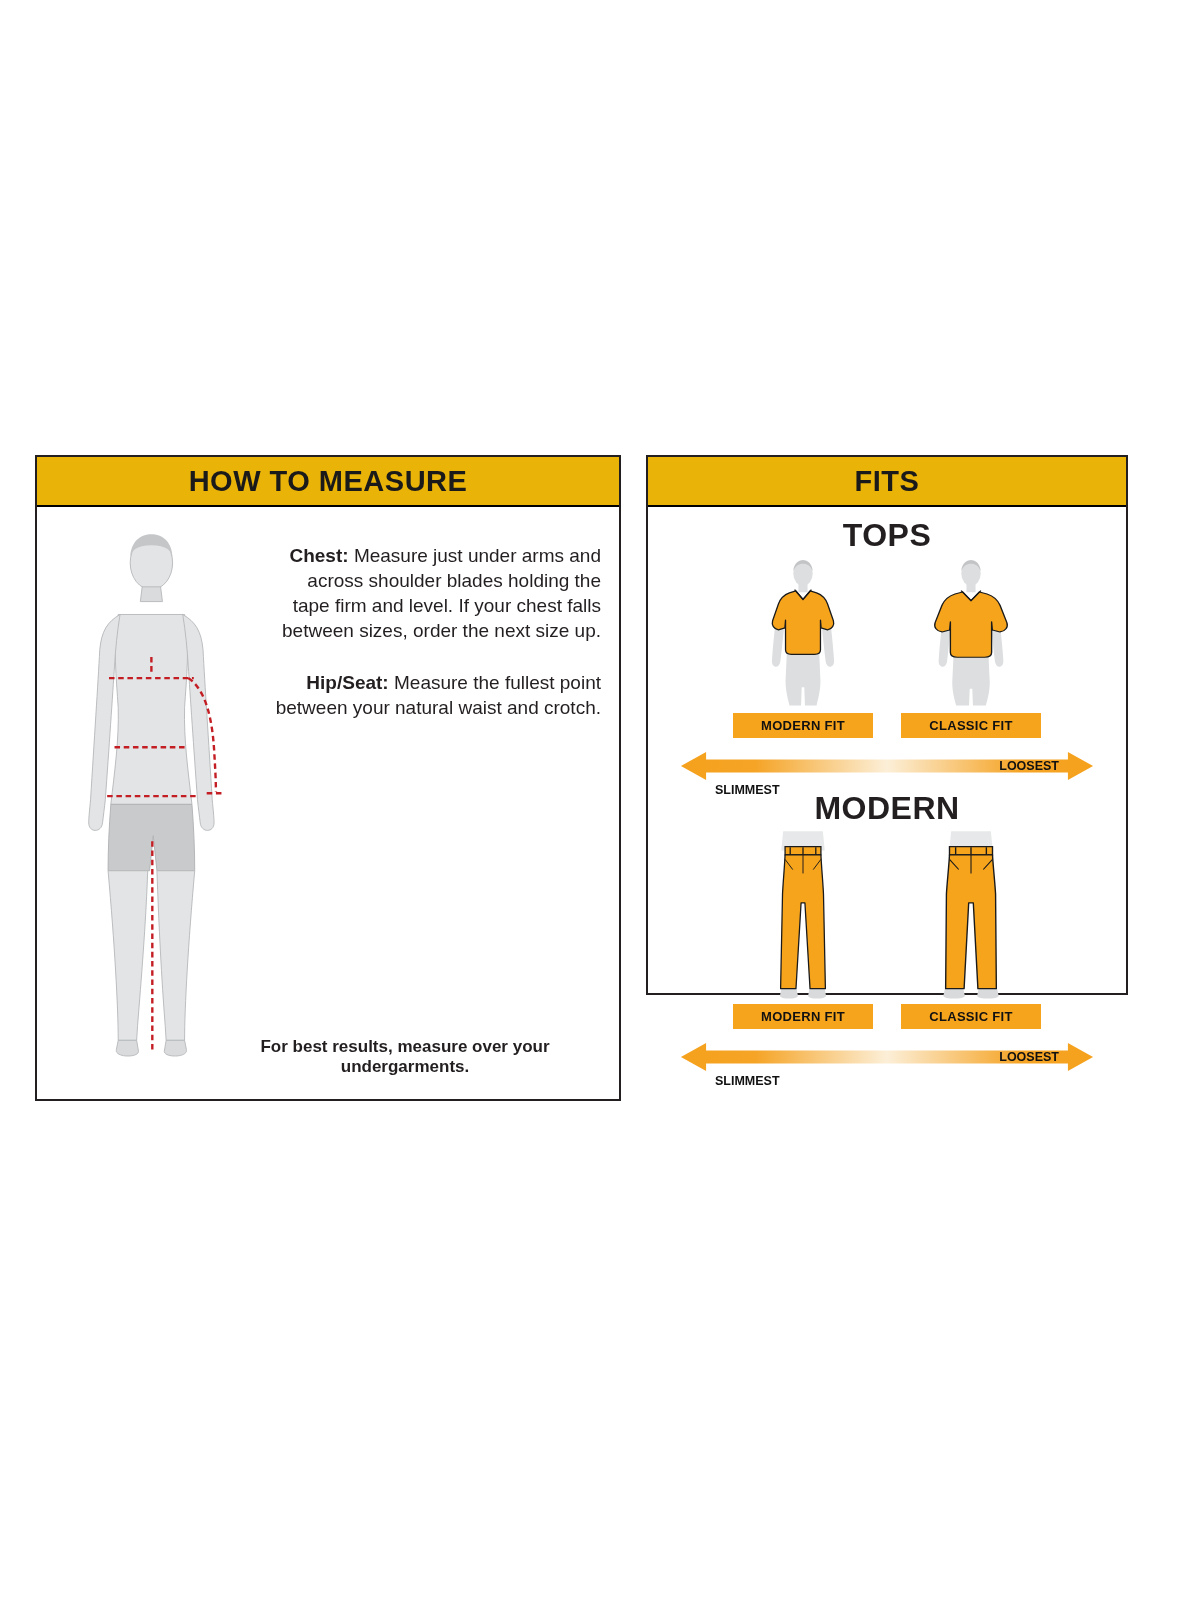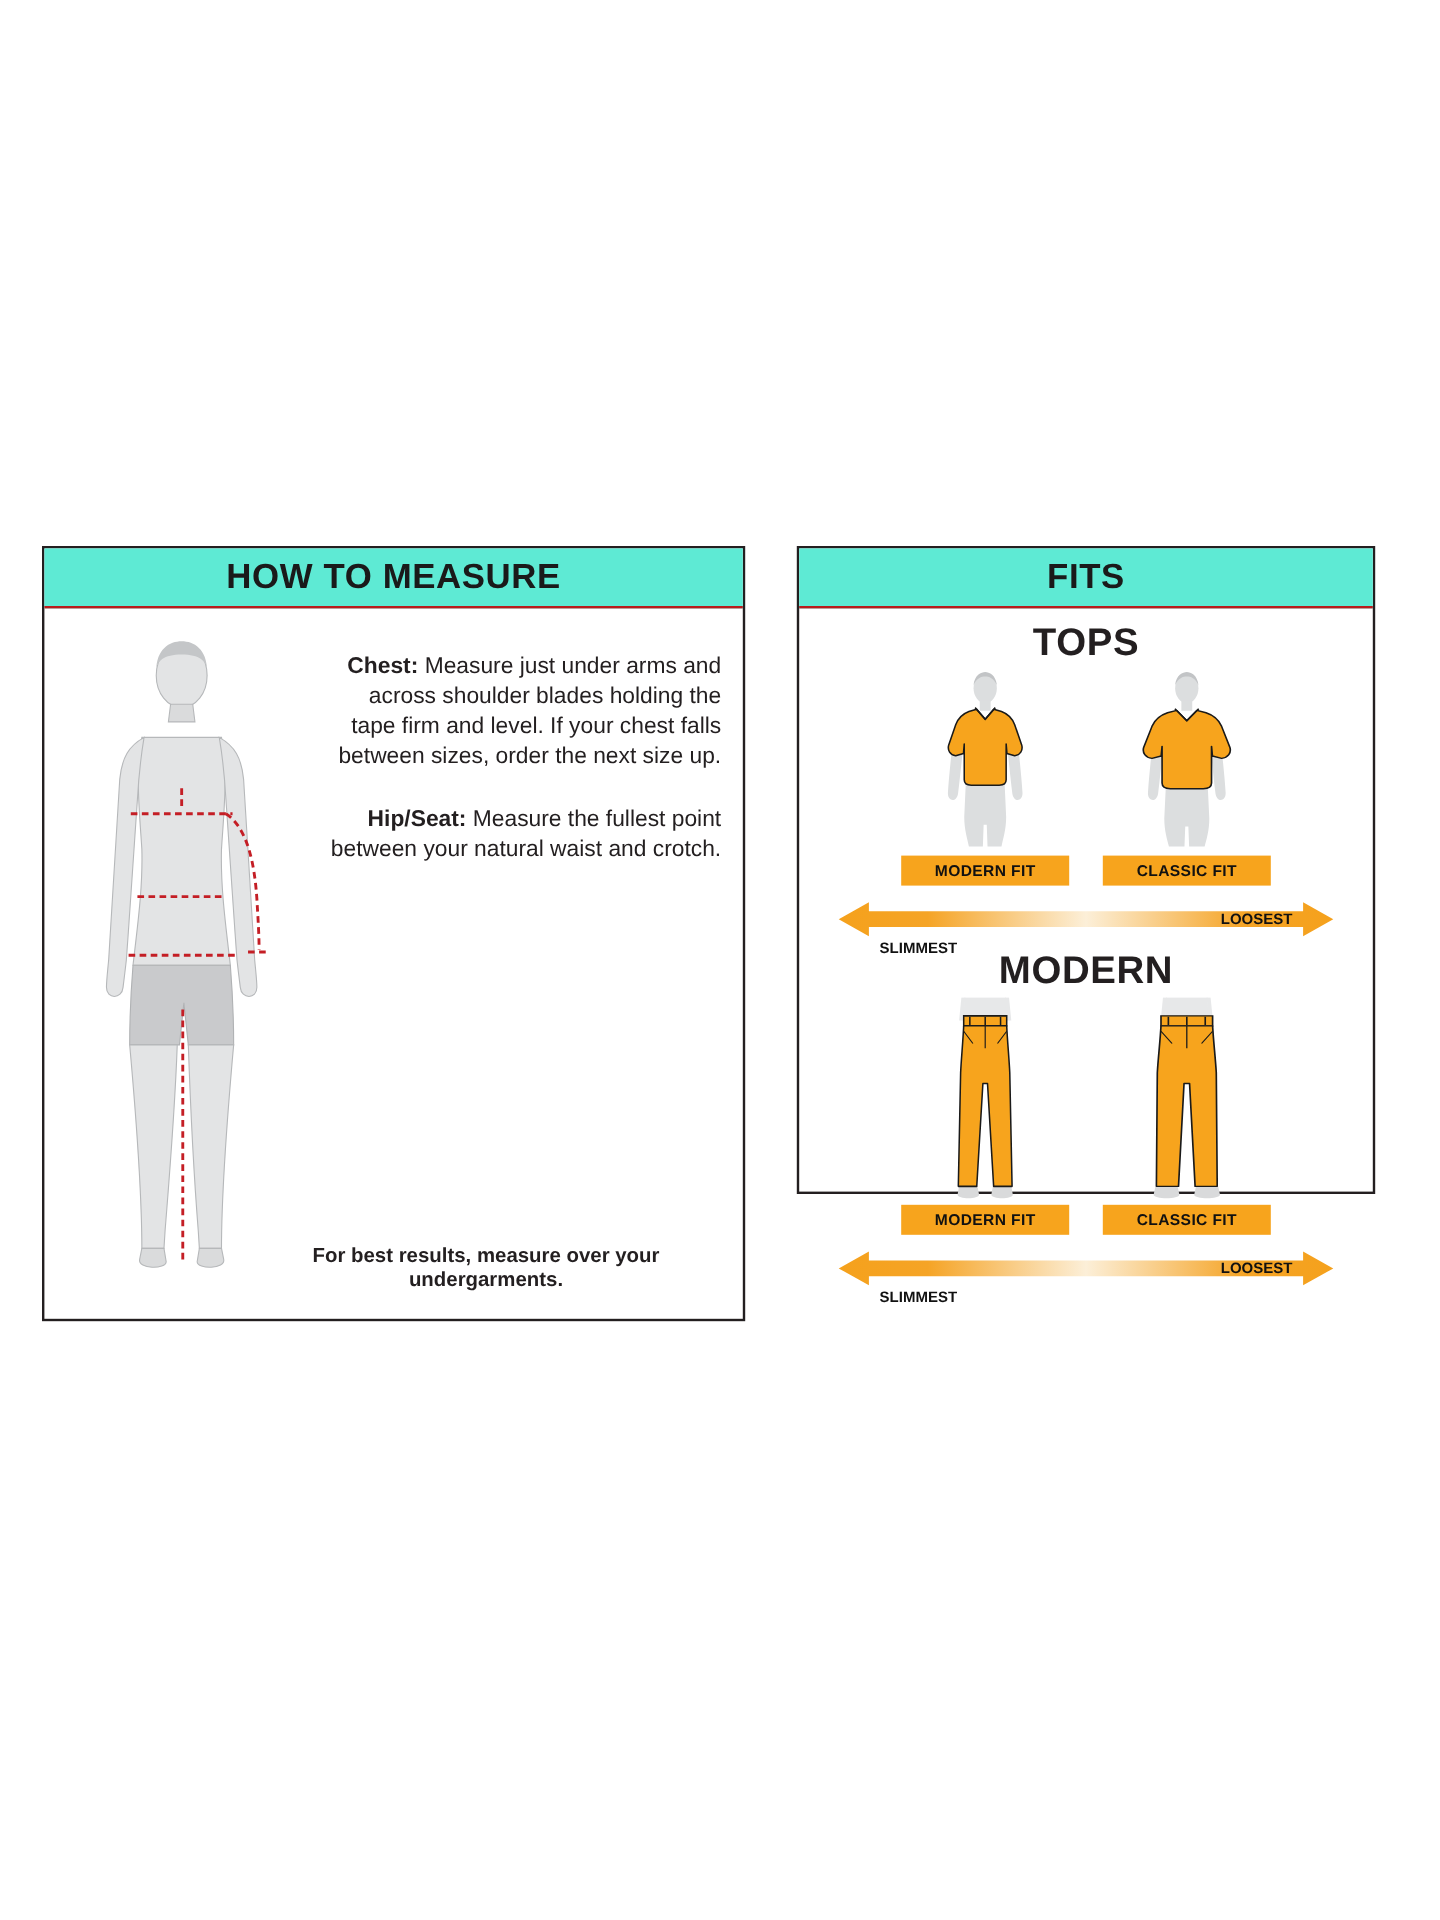--- a/index.html
+++ b/index.html
@@ -3,24 +3,24 @@
 <meta charset="utf-8">
 <style>
   * { margin:0; padding:0; box-sizing:border-box; }
   html,body { background:#ffffff; }
   .canvas {
     position:relative; width:1200px; height:1600px; background:#ffffff;
     font-family:"Liberation Sans", sans-serif; color:#231F20;
   }
   .panel { position:absolute; background:#fff; border:2px solid #231F20; }
   #panel-left  { left:35px;  top:455px; width:586px; height:646px; }
-  #panel-right { left:664px; top:455px; width:482px; height:540px; }
+  #panel-right { left:646px; top:455px; width:482px; height:540px; }
 
   .panel-header {
-    height:50px; background:#5eead4; border-bottom:2px solid #b91c1c;
+    height:50px; background:#eab308; border-bottom:2px solid #000000;
     display:flex; align-items:center; justify-content:center;
   }
   .panel-title { font-size:29px; font-weight:bold; letter-spacing:0.5px; color:#1A1A1A; }
 
   
   .measure-body { display:flex; padding:8px 14px 70px 8px; height:594px;text-align:right; }
   .figure-col { width:222px; flex:none; display:flex; justify-content:center; }
   .figure-col svg { margin-top:12px; }
   .text-col { flex:1; padding-top:28px; padding-right:4px; font-size:19px; line-height:1.32; }
   .measure-section { margin-bottom:27px; }

